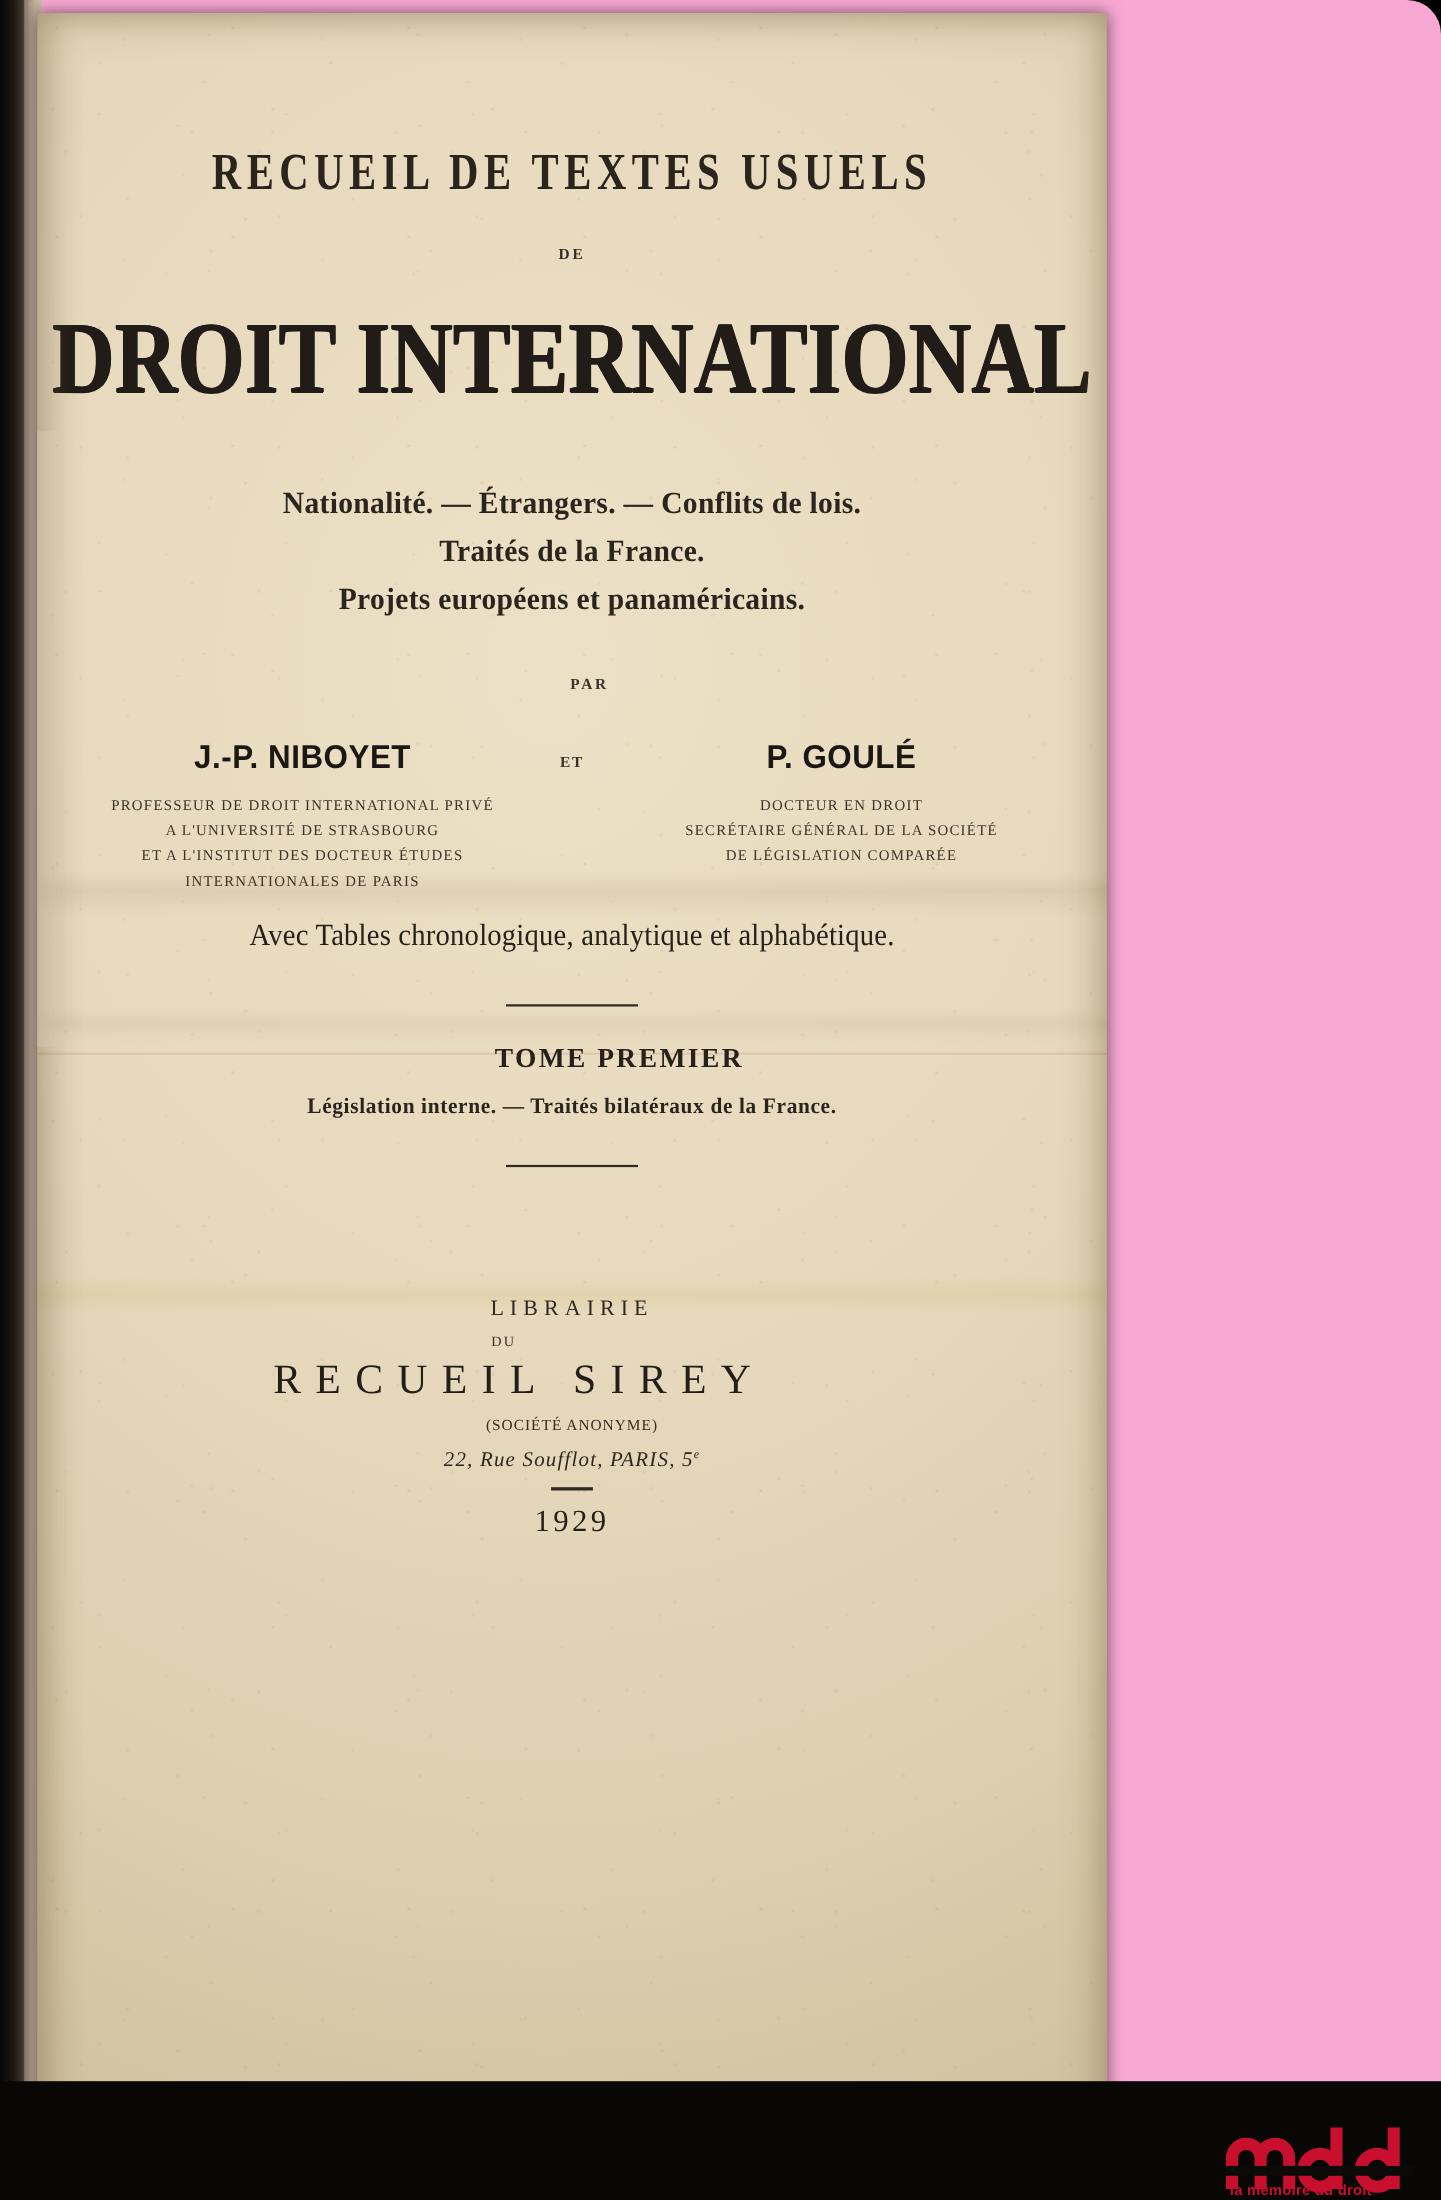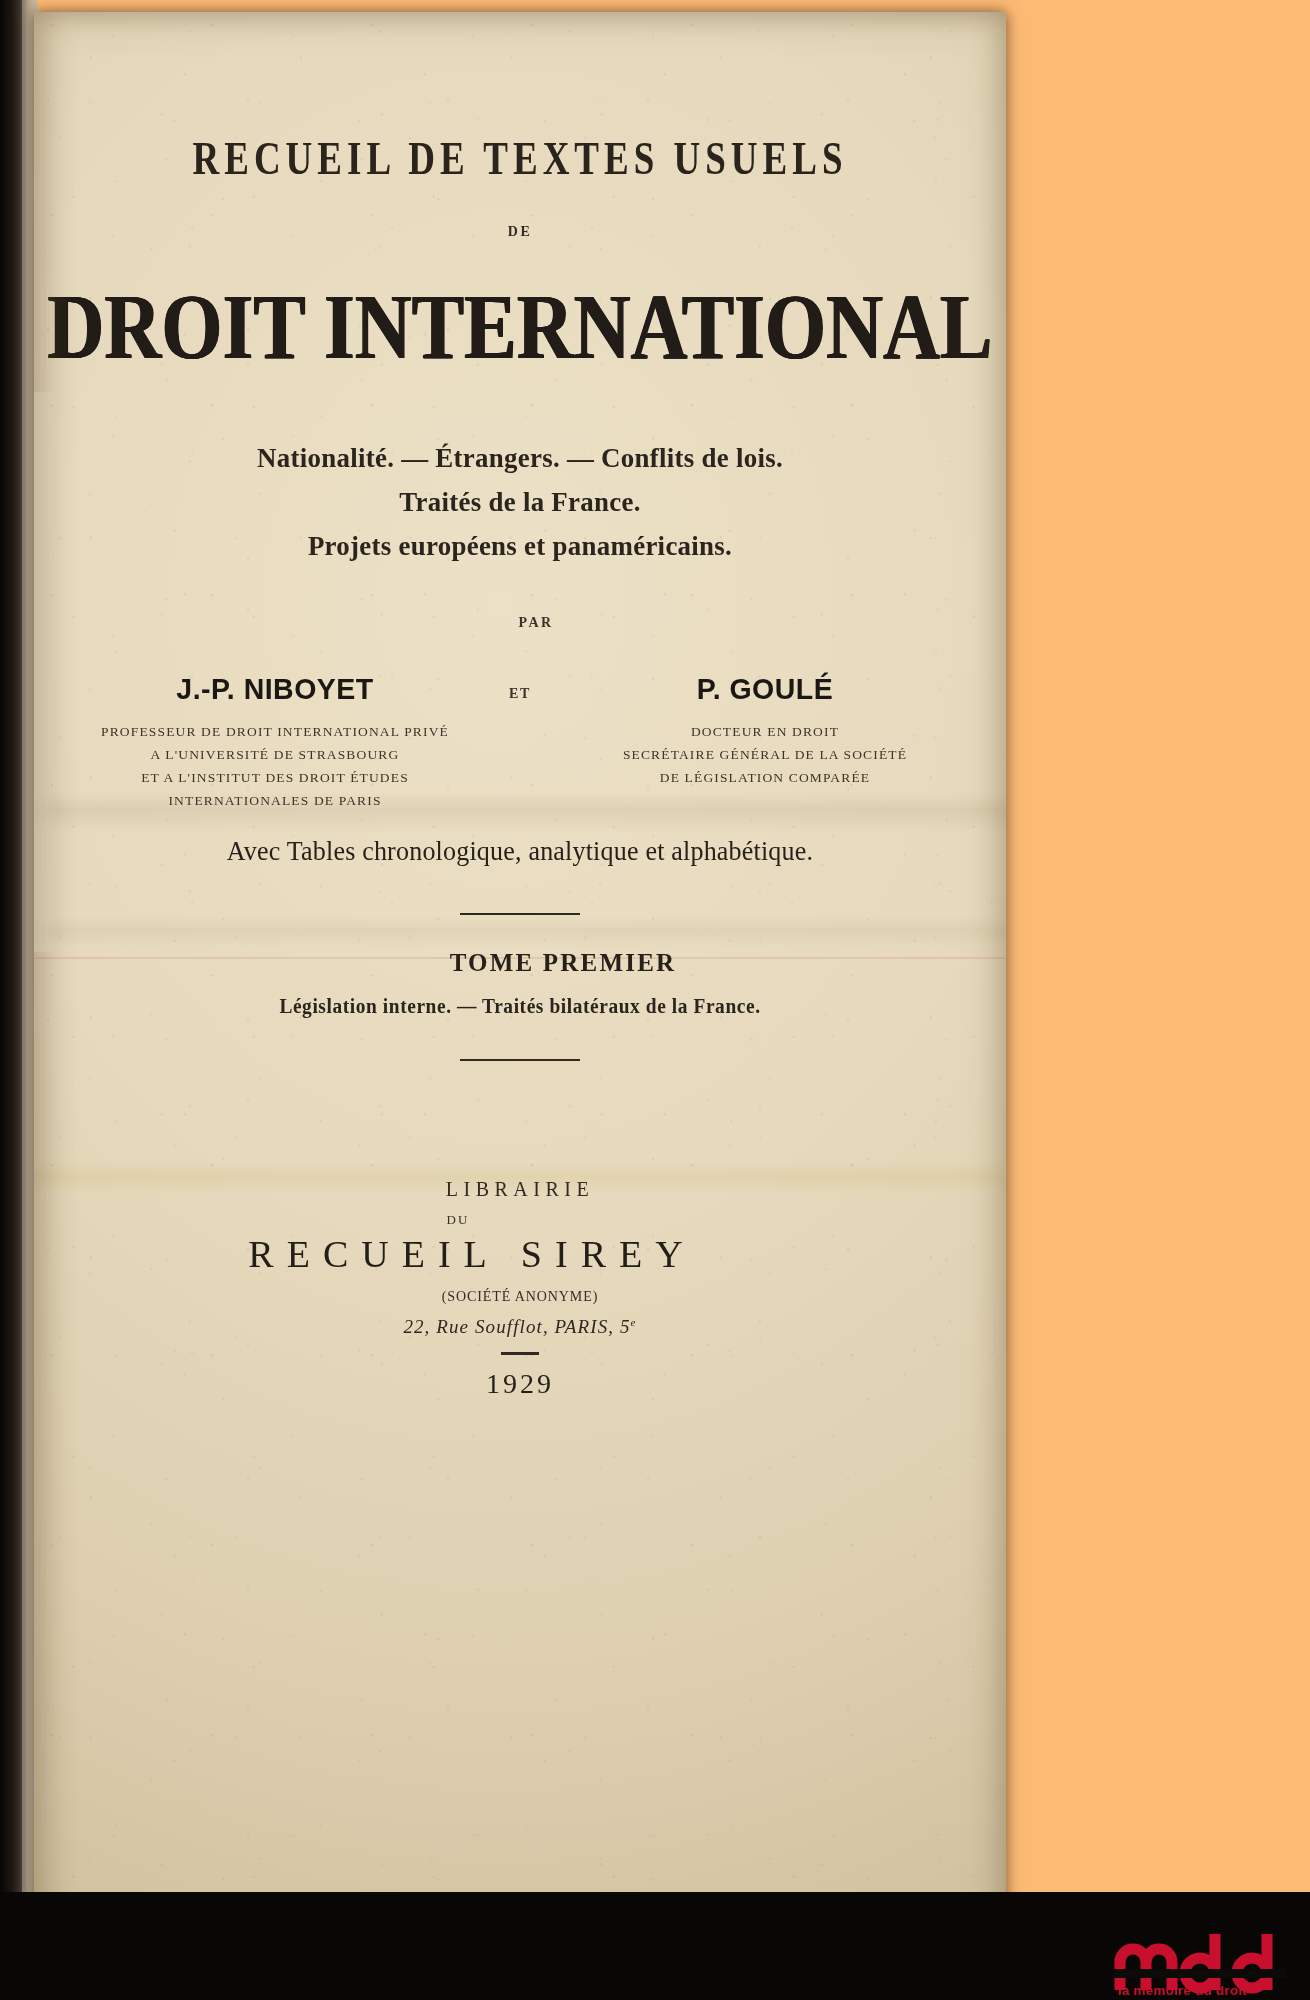--- a/index.html
+++ b/index.html
@@ -12,21 +12,22 @@
     height: 2000px;
     overflow: hidden;
     font-family: "Liberation Serif", serif;
   }
 
   
   #scan {
     position: relative;
     width: 1310px;
     height: 2000px;
-    background: #fdba74;
+    background: #f9a8d4;
+    border-radius: 31px;
   }
 
   
   .left-gutter {
     position: absolute;
     left: 0; top: 0;
     width: 26px; height: 2000px;
     background: linear-gradient(to right, #070605 0%, #1c1712 45%, #3a312a 75%, #6d6254 100%);
   }
   .left-page-edge {
@@ -415,21 +416,21 @@
       </div>
 
       <div class="t-par">PAR</div>
 
       <div class="authors">
         <div class="author-col">
           <div class="author-name">J.-P. NIBOYET</div>
           <div class="author-aff">
             <div>PROFESSEUR DE DROIT INTERNATIONAL PRIVÉ</div>
             <div>A L'UNIVERSITÉ DE STRASBOURG</div>
-            <div>ET A L'INSTITUT DES DROIT ÉTUDES</div>
+            <div>ET A L'INSTITUT DES DOCTEUR ÉTUDES</div>
             <div>INTERNATIONALES DE PARIS</div>
           </div>
         </div>
 
         <div class="author-et">ET</div>
 
         <div class="author-col">
           <div class="author-name">P. GOULÉ</div>
           <div class="author-aff">
             <div>DOCTEUR EN DROIT</div>

